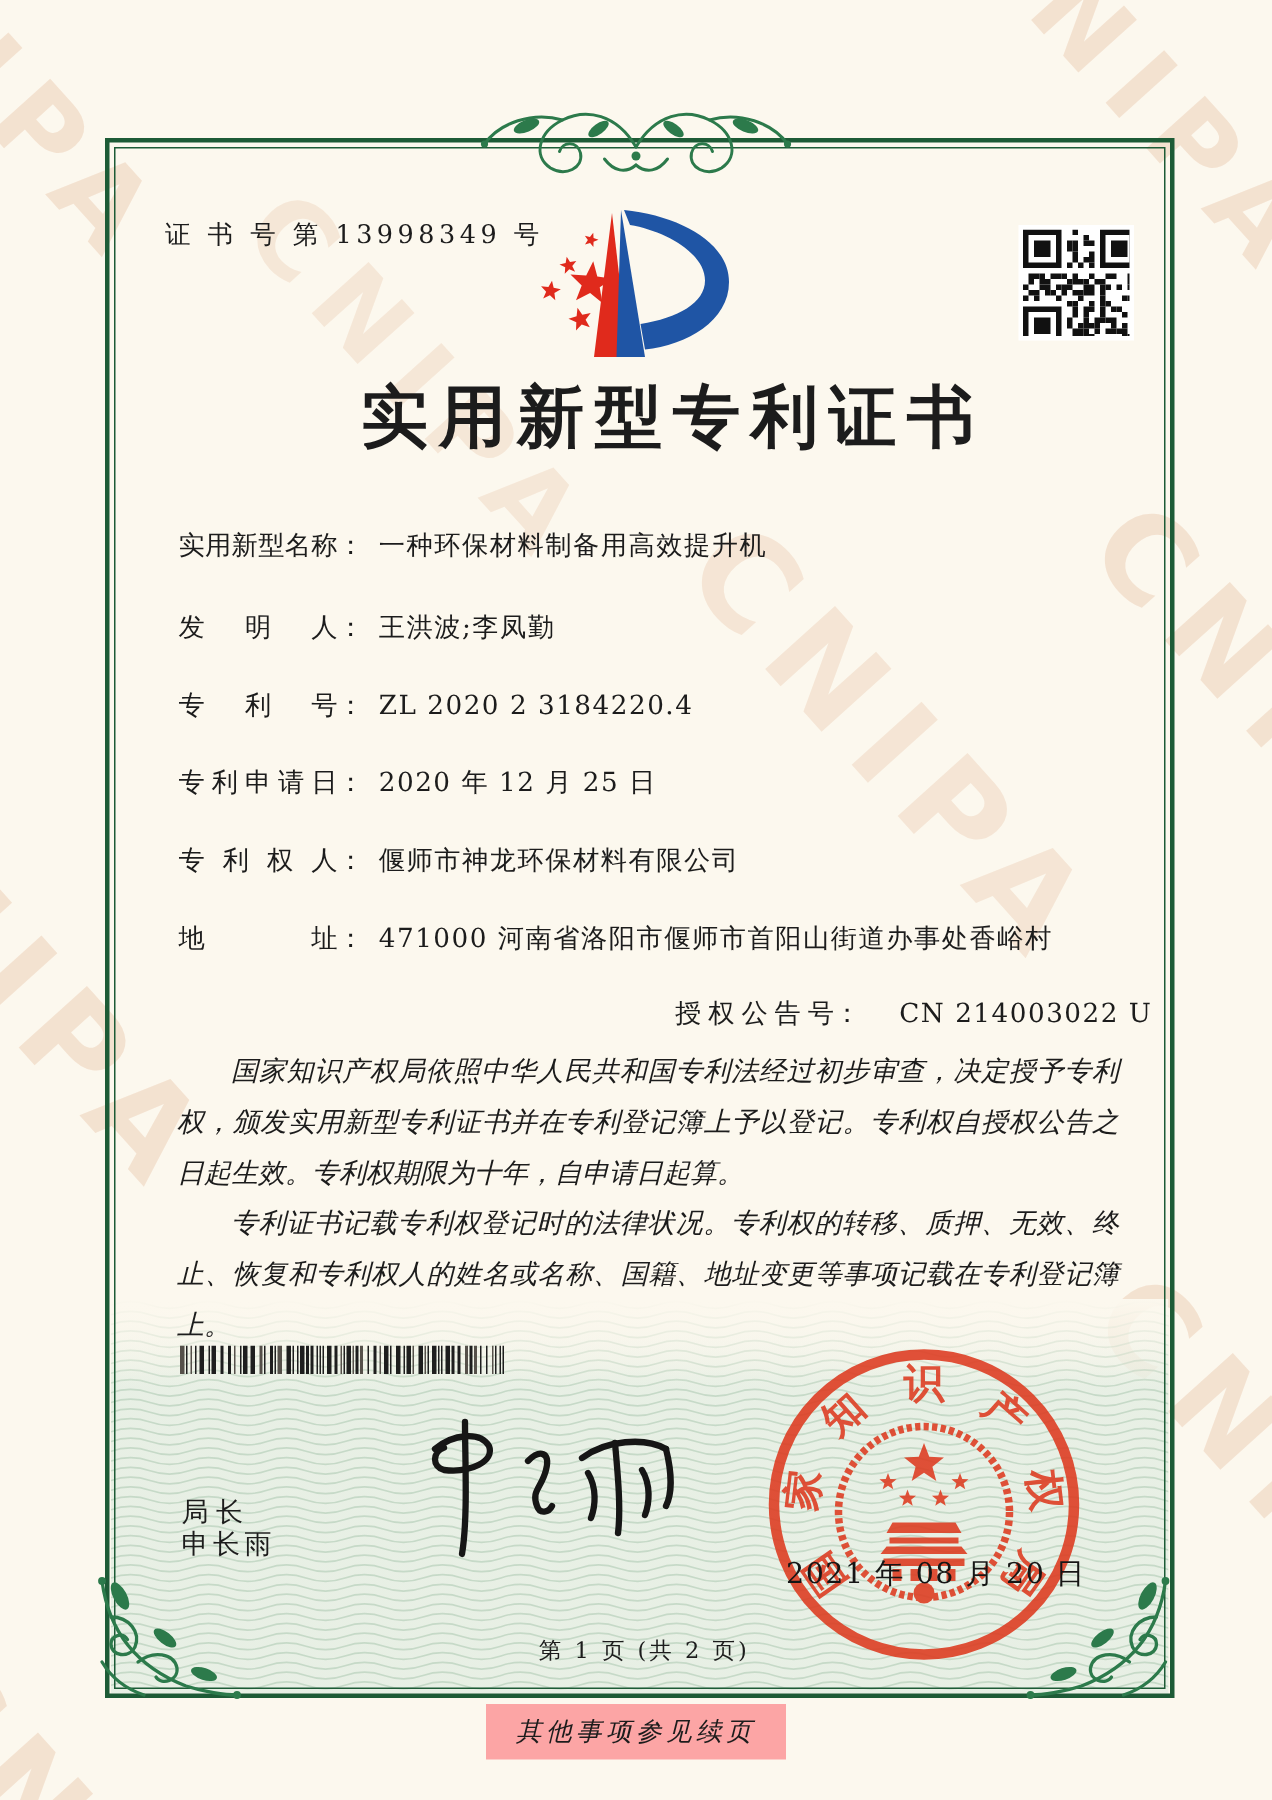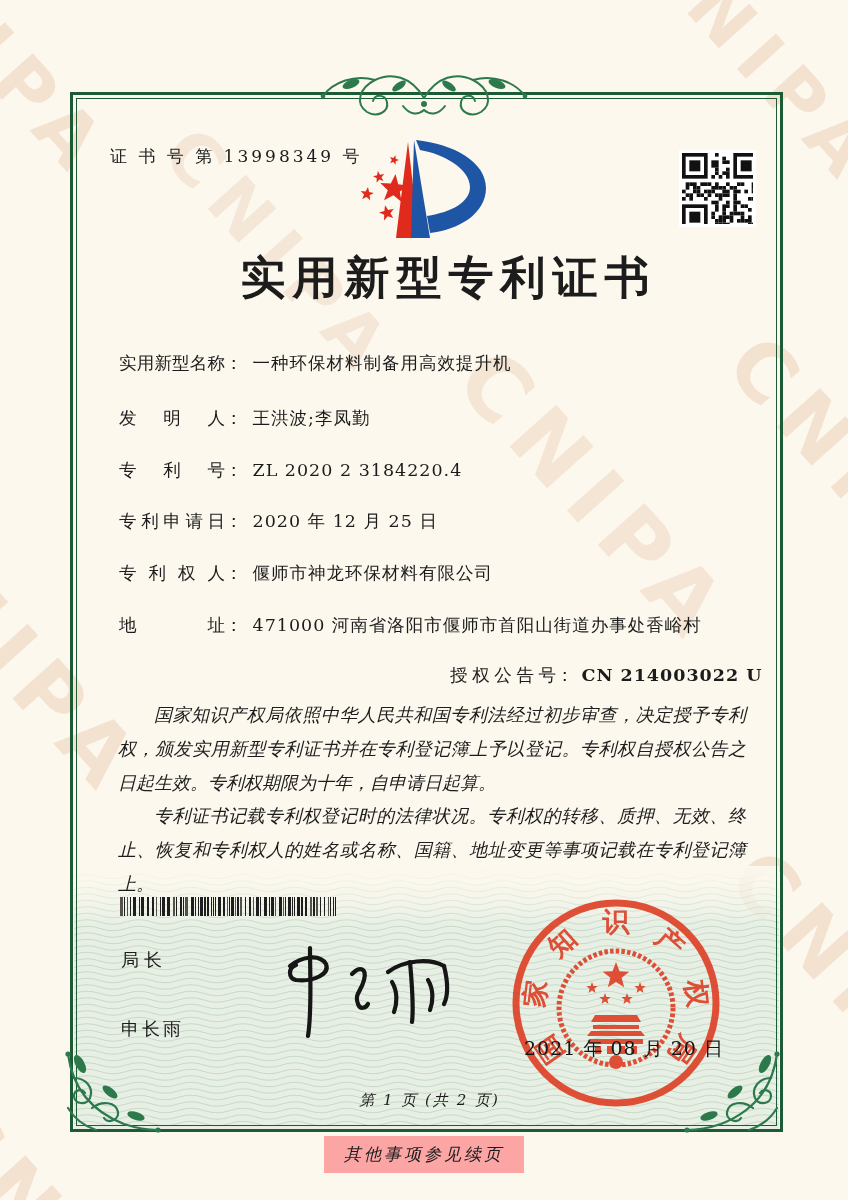--- a/index.html
+++ b/index.html
@@ -80,39 +80,39 @@
     white-space:nowrap;
   }
   .field .lbl{
     display:inline-block;width:106px;
     text-align:justify;text-align-last:justify;
     vertical-align:bottom;
   }
   .field .val{margin-left:10px;letter-spacing:1px;}
   .field2{position:absolute;left:450px;z-index:2;font-size:17.5px;white-space:nowrap;}
   .field2 .lbl{display:inline-block;width:106px;text-align:justify;text-align-last:justify;vertical-align:bottom;}
-  .field2 .val{margin-left:8px;letter-spacing:1px;font-weight:bold;}
+  .field2 .val{margin-left:26px;letter-spacing:1px;}
   .body-text{
     position:absolute;left:118px;top:698px;width:628px;z-index:2;
     font-size:18px;line-height:1.88;text-align:justify;
     font-style:italic;
   }
   .body-text p{text-indent:2em;}
   .barcode{position:absolute;left:120px;top:897px;z-index:2;}
-  .director-label{position:absolute;left:121px;top:948px;font-size:18px;letter-spacing:5px;z-index:2;}
+  .director-label{position:absolute;left:121px;top:996px;font-size:18px;letter-spacing:5px;z-index:2;}
   .director-name{position:absolute;left:121px;top:1001px;font-size:18px;letter-spacing:3px;z-index:2;margin-top:16px;}
   .signature{position:absolute;left:268px;top:934px;z-index:2;}
   .seal{position:absolute;left:509px;top:896px;z-index:3;}
   .seal-date{
     position:absolute;left:524px;top:1036px;width:210px;z-index:4;
     font-size:19px;letter-spacing:1px;color:#151515;white-space:nowrap;
   }
   .page-num{
     position:absolute;left:70px;top:1091px;width:719px;z-index:2;
-    text-align:center;font-size:15px;letter-spacing:2px;font-style:italic;
+    text-align:center;font-size:15px;letter-spacing:2px;
   }
   .continuation{
     position:absolute;left:424px;top:1136px;transform:translateX(-50%);
     z-index:2;background:#fca5a5;padding:7px 20px;
     font-size:17px;font-style:italic;letter-spacing:3px;white-space:nowrap;
   }
 </style>
 </head>
 <body>
 

